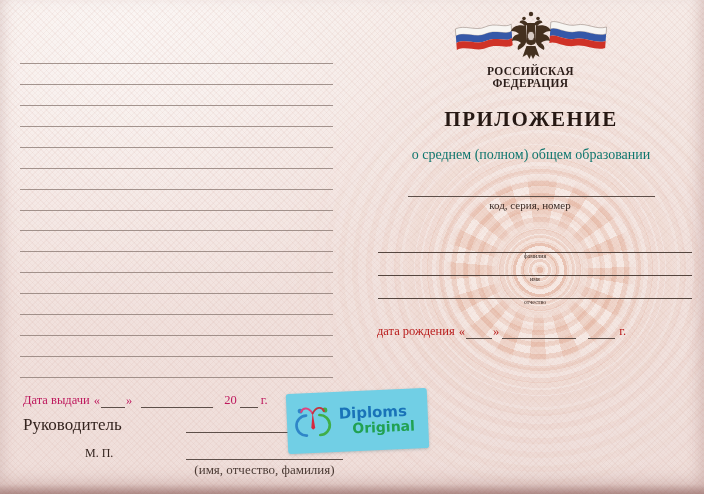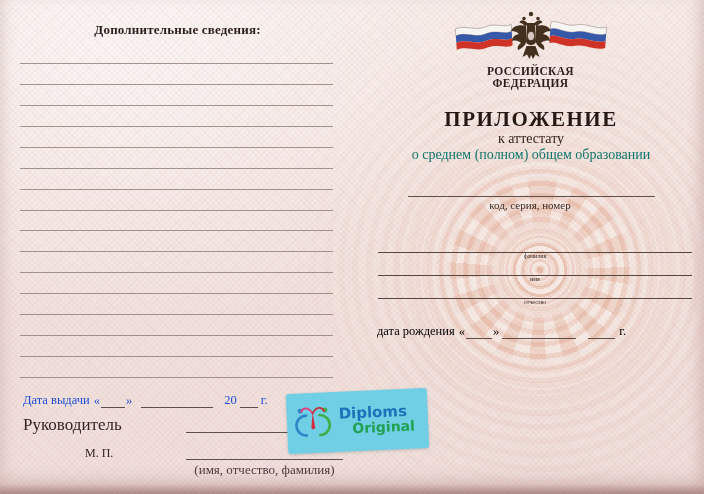--- a/index.html
+++ b/index.html
@@ -27,21 +27,21 @@
     background:repeating-radial-gradient(circle, rgba(220,150,118,0.26) 0 3px, rgba(253,242,235,0.3) 3px 8px);
     -webkit-mask:radial-gradient(circle, #000 40%, transparent 75%);mask:radial-gradient(circle, #000 40%, transparent 75%);}
   .vignette{position:absolute;inset:0;pointer-events:none;
     box-shadow:inset 0 -12px 16px rgba(146,94,88,0.30), inset -6px 0 12px rgba(190,140,132,0.14), inset 0 4px 10px rgba(255,255,255,0.3);}
   .bottom-edge{position:absolute;left:0;right:0;bottom:0;height:10px;pointer-events:none;
     background:linear-gradient(to top, rgba(120,72,68,0.38), rgba(120,72,68,0.0));}
   
   .add-header{position:absolute;left:20px;top:22px;width:315px;text-align:center;font-weight:bold;font-size:13px;color:#2b1d19;letter-spacing:0.2px;}
   .lines{position:absolute;left:20px;top:63px;width:313px;height:320px;}
   .rule{position:absolute;left:0;width:100%;border-top:1px solid rgba(135,118,111,0.75);}
-  .issue-row{position:absolute;left:23px;top:393px;display:flex;align-items:flex-end;font-size:12.5px;color:#1d4ed8;}
+  .issue-row{position:absolute;left:23px;top:393px;display:flex;align-items:flex-end;font-size:12.5px;color:#be185d;}
   .blank{display:inline-block;border-bottom:1px solid #5d4f49;height:11px;}
   .w24{width:24px;margin:0 1px;}
   .w72{width:72px;margin-left:9px;}
   .w18{width:18px;margin:0 3px;}
   .w26{width:26px;margin:0 1px;}
   .w74{width:74px;margin-left:3px;}
   .w27{width:27px;margin-left:12px;margin-right:4px;}
   .q{margin-left:4px;}
   .yrp{margin-left:11px;}
   .head1{position:absolute;left:23px;top:415px;font-size:17px;color:#34241f;}
@@ -62,42 +62,41 @@
   .c1{top:65px;} .c2{top:77px;}
   .title{position:absolute;left:406px;top:107px;width:250px;text-align:center;font-weight:bold;font-size:21px;letter-spacing:1.5px;color:#261813;}
   .sub1{position:absolute;left:406px;top:131px;width:250px;text-align:center;font-size:14px;color:#2e1f1a;}
   .sub2{position:absolute;left:381px;top:147px;width:300px;text-align:center;font-size:14px;color:#0f766e;}
   .code-line{position:absolute;left:408px;top:196px;width:247px;border-top:1px solid #5d4f49;}
   .code-cap{position:absolute;left:430px;top:199px;width:200px;text-align:center;font-size:11px;color:#3c2c26;}
   .field{position:absolute;left:378px;width:314px;}
   .field-line{border-top:1px solid #55463f;}
   .field-cap{text-align:center;font-size:6px;line-height:7px;color:#3c2c26;}
   .f1{top:252px;} .f2{top:275px;} .f3{top:298px;}
-  .birth-row{position:absolute;left:377px;top:324px;display:flex;align-items:flex-end;font-size:12.5px;color:#000000;}
+  .birth-row{position:absolute;left:377px;top:324px;display:flex;align-items:flex-end;font-size:12.5px;color:#b91c1c;}
 
   
   .wm{position:absolute;left:287px;top:391px;width:141px;height:60px;background:#71cfe5;border-radius:3px;
       transform:rotate(-2.5deg);display:flex;align-items:center;padding:0 4px;box-sizing:border-box;
       box-shadow:0 1px 3px rgba(90,120,130,0.35);font-family:"DejaVu Sans","Liberation Sans",sans-serif;}
   .wm svg{flex:0 0 auto;}
   .wm-text{margin-left:4px;line-height:15px;}
   .wm1{font-size:15px;font-weight:bold;color:#1973b8;}
   .wm2{font-size:14px;font-weight:bold;color:#21a152;margin-left:13px;}
 </style>
 </head>
 <body>
 
 <div class="doc">
   <div class="texture"></div>
   <div class="rosette r-big"></div>
   <div class="rosette r-mid"></div>
   <div class="rosette r-flower"></div>
   <div class="rosette r-core"></div>
 
-  <div class="add-header">Дополнительные сведения:</div>
   <div class="lines">
       <div class="rule" style="top: 0px;"></div>
       <div class="rule" style="top: 20.93px;"></div>
       <div class="rule" style="top: 41.86px;"></div>
       <div class="rule" style="top: 62.79px;"></div>
       <div class="rule" style="top: 83.72px;"></div>
       <div class="rule" style="top: 104.65px;"></div>
       <div class="rule" style="top: 125.58px;"></div>
       <div class="rule" style="top: 146.51px;"></div>
       <div class="rule" style="top: 167.44px;"></div>
@@ -155,21 +154,20 @@
         <path d="M17.5 35 L13.5 46 L18 43.5 L20.5 48 L22 44 L24 48 L26.5 43.5 L30.5 46 L26.5 35 Z"></path>
       </g>
       <ellipse cx="22" cy="25" rx="3.6" ry="4.6" fill="#f2e5e1" opacity="0.85"></ellipse>
       <ellipse cx="22" cy="25" rx="3.6" ry="4.6" fill="none" stroke="#44301f" stroke-width="0.8"></ellipse>
     </svg>
   </div>
 
   <div class="country c2">ФЕДЕРАЦИЯ</div>
   <div class="country c1">РОССИЙСКАЯ</div>
   <div class="title">ПРИЛОЖЕНИЕ</div>
-  <div class="sub1">к аттестату</div>
   <div class="sub2">о среднем (полном) общем образовании</div>
 
   <div class="code-line"></div>
   <div class="code-cap">код, серия, номер</div>
 
   <div class="field f1">
     <div class="field-line"></div>
     <div class="field-cap">фамилия</div>
   </div>
   <div class="field f2">

